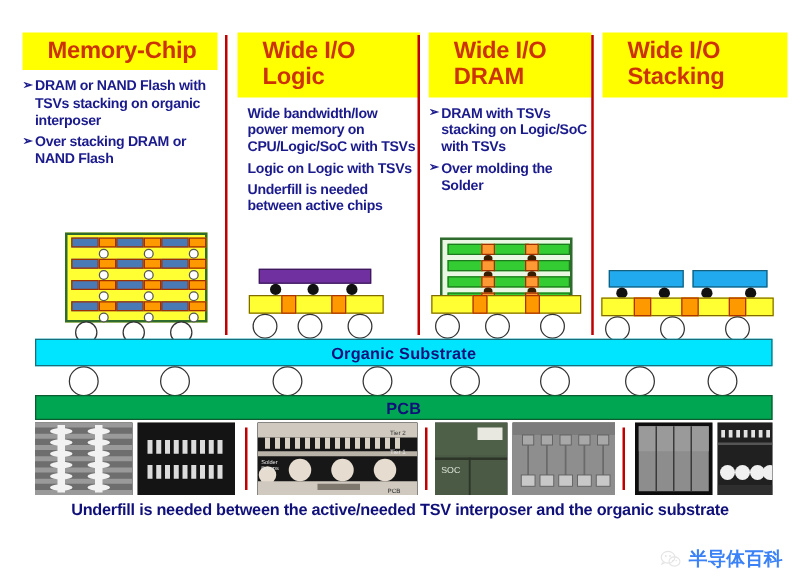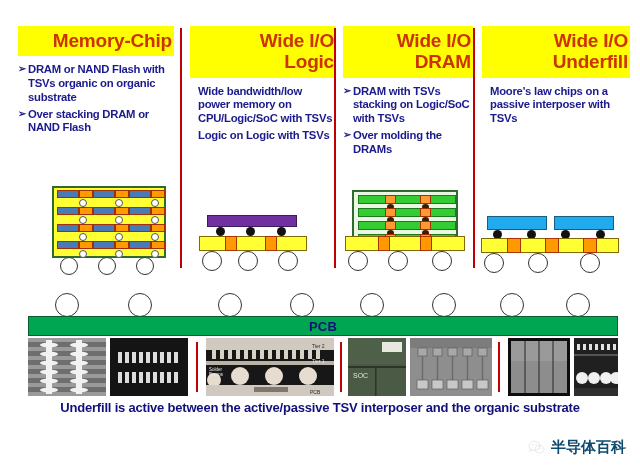--- a/index.html
+++ b/index.html
@@ -11,22 +11,22 @@
 
   
   .col{position:absolute;top:26px;}
   .col-1{left:18px;width:156px;}
   .col-2{left:190px;width:146px;}
   .col-3{left:343px;width:130px;}
   .col-4{left:482px;width:148px;}
 
   .title{
     background:#ffff00;color:#cc3300;
-    font-weight:bold;text-align:right;line-height:1.12;
-    letter-spacing:-0.2px;padding:4px 2px 5px 6px;
+    font-weight:bold;text-align:left;line-height:1.12;
+    letter-spacing:-0.2px;padding:4px 2px 5px 20px;
   }
   .col-1 .title{font-size:19px;}
   .col-2 .title{font-size:19px;}
   .col-3 .title{font-size:19px;}
   .col-4 .title{font-size:19px;}
 
   .bullets{margin-top:7px;}
   .bl{
     display:flex;align-items:flex-start;
     color:#1a1a8c;font-weight:bold;font-size:11.3px;
@@ -87,38 +87,38 @@
   .ph .inner{position:absolute;left:0;top:0;right:0;bottom:0;}
 
   .caption{
     position:absolute;left:0;top:400px;width:640px;text-align:center;
     color:#10107a;font-weight:bold;font-size:13px;letter-spacing:-0.2px;
   }
 
   .watermark{
     position:absolute;right:14px;bottom:12px;
     display:flex;align-items:center;gap:6px;
-    color:#0c4a6e;font-size:15px;font-weight:bold;
+    color:#3b82f6;font-size:15px;font-weight:bold;
     font-family:Liberation Sans, sans-serif;
   }
   .wm-icon{width:17px;height:15px;opacity:.55;}
 </style>
 </head>
 <body>
 
 <div class="stage">
 
   <div class="col col-1">
     <div class="title">
       <div>Memory-Chip</div>
     </div>
     <div class="bullets">
       <div class="bl">
         <span class="mk">➢</span>
-        <span class="tx">DRAM or NAND Flash with TSVs organic on organic substrate</span>
+        <span class="tx">DRAM or NAND Flash with TSVs stacking on organic interposer</span>
       </div>
       <div class="bl">
         <span class="mk">➢</span>
         <span class="tx">Over stacking DRAM or NAND Flash</span>
       </div>
     </div>
   </div>
 
   <div class="col col-2">
     <div class="title">
@@ -127,50 +127,50 @@
     </div>
     <div class="bullets">
       <div class="bl">
         <span class="mk"></span>
         <span class="tx">Wide bandwidth/low power memory on CPU/Logic/SoC with TSVs</span>
       </div>
       <div class="bl">
         <span class="mk"></span>
         <span class="tx">Logic on Logic with TSVs</span>
       </div>
+      <div class="bl">
+        <span class="mk"></span>
+        <span class="tx">Underfill is needed between active chips</span>
+      </div>
     </div>
   </div>
 
   <div class="col col-3">
     <div class="title">
       <div>Wide I/O</div>
       <div>DRAM</div>
     </div>
     <div class="bullets">
       <div class="bl">
         <span class="mk">➢</span>
         <span class="tx">DRAM with TSVs stacking on Logic/SoC with TSVs</span>
       </div>
       <div class="bl">
         <span class="mk">➢</span>
-        <span class="tx">Over molding the DRAMs</span>
+        <span class="tx">Over molding the Solder</span>
       </div>
     </div>
   </div>
 
   <div class="col col-4">
     <div class="title">
       <div>Wide I/O</div>
-      <div>Underfill</div>
+      <div>Stacking</div>
     </div>
     <div class="bullets">
-      <div class="bl">
-        <span class="mk"></span>
-        <span class="tx">Moore's law chips on a passive interposer with TSVs</span>
-      </div>
     </div>
   </div>
 
   <div class="divider" style="left:180px;top:28px;height:240px;"></div>
   <div class="divider" style="left:334px;top:28px;height:240px;"></div>
   <div class="divider" style="left:473px;top:28px;height:240px;"></div>
 
   <div class="stack1" style="left:52px;top:186px;width:114px;height:72px;">
 
     <div class="s1-row" style="top:2px;">
@@ -282,20 +282,23 @@
   <div class="tsv" style="left:545px;top:238px;width:14px;height:15px;"></div>
   <div class="tsv" style="left:583px;top:238px;width:14px;height:15px;"></div>
   <div class="ball" style="left:484px;top:253px;width:20px;height:20px;"></div>
   <div class="ball" style="left:528px;top:253px;width:20px;height:20px;"></div>
   <div class="ball" style="left:580px;top:253px;width:20px;height:20px;"></div>
 
   <div class="ball" style="left:60px;top:257px;width:18px;height:18px;"></div>
   <div class="ball" style="left:98px;top:257px;width:18px;height:18px;"></div>
   <div class="ball" style="left:136px;top:257px;width:18px;height:18px;"></div>
 
+  <div class="sub-bar" style="left:28px;top:271px;width:590px;height:22px;">
+    <span>Organic Substrate</span>
+  </div>
 
   <div class="ball" style="left:55px;top:293px;width:24px;height:24px;"></div>
   <div class="ball" style="left:128px;top:293px;width:24px;height:24px;"></div>
   <div class="ball" style="left:218px;top:293px;width:24px;height:24px;"></div>
   <div class="ball" style="left:290px;top:293px;width:24px;height:24px;"></div>
   <div class="ball" style="left:360px;top:293px;width:24px;height:24px;"></div>
   <div class="ball" style="left:432px;top:293px;width:24px;height:24px;"></div>
   <div class="ball" style="left:500px;top:293px;width:24px;height:24px;"></div>
   <div class="ball" style="left:566px;top:293px;width:24px;height:24px;"></div>
 
@@ -477,21 +480,21 @@
           <circle cx="8" cy="40" r="6"></circle>
             <circle cx="20" cy="40" r="6"></circle>
           <circle cx="32" cy="40" r="6"></circle>
             <circle cx="42" cy="40" r="6"></circle>
         </g>
         <rect x="0" y="50" width="44" height="8" fill="#2e2e2e"></rect>
       </svg>
     </div>
   </div>
 
-  <div class="caption">Underfill is active between the active/passive TSV interposer and the organic substrate</div>
+  <div class="caption">Underfill is needed between the active/needed TSV interposer and the organic substrate</div>
 
   <div class="watermark">
     <svg class="wm-icon" viewBox="0 0 24 22">
       <ellipse cx="9" cy="8.5" rx="8" ry="6.8" fill="none" stroke="#cfcfcf" stroke-width="1.4"></ellipse>
       <circle cx="6.3" cy="7" r="1.1" fill="#cfcfcf"></circle>
       <circle cx="11.3" cy="7" r="1.1" fill="#cfcfcf"></circle>
       <path d="M3.5 13.5 L1.8 16.5 L5.2 15" fill="none" stroke="#cfcfcf" stroke-width="1.3"></path>
       <ellipse cx="16.5" cy="13.5" rx="6.4" ry="5.4" fill="none" stroke="#cfcfcf" stroke-width="1.3"></ellipse>
       <circle cx="14.4" cy="12.3" r="0.9" fill="#cfcfcf"></circle>
       <circle cx="18.6" cy="12.3" r="0.9" fill="#cfcfcf"></circle>

